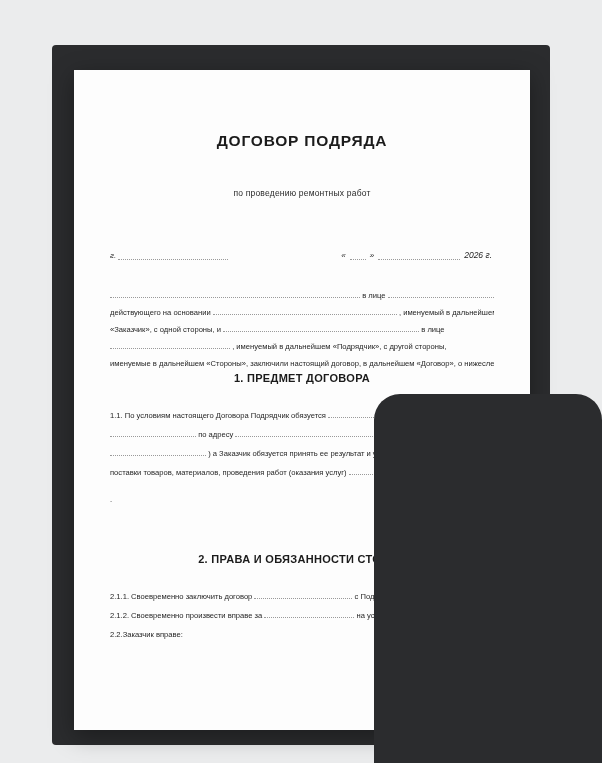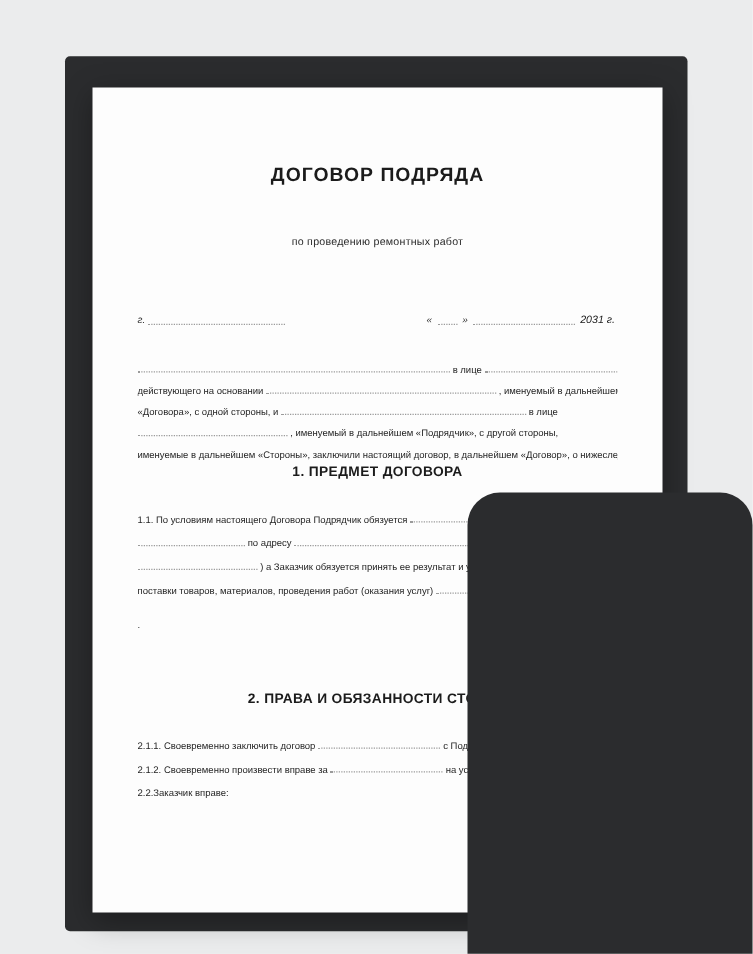--- a/index.html
+++ b/index.html
@@ -172,38 +172,38 @@
         <div class="line-row">
           <div class="city-field">
             <span class="city-label">г.</span>
             <span class="rule rule-w110"></span>
           </div>
           <div class="date-field">
             <span>«</span>
             <span class="rule rule-w14"></span>
             <span>»</span>
             <span class="rule rule-w80"></span>
-            <span class="year">2031 г.</span>
+            <span class="year">2026 г.</span>
           </div>
         </div>
 
         <div class="para-block">
           <span class="ln">
             <span class="dots" style="width:250px"></span>
             <span>в лице</span>
             <span class="dots" style="width:124px"></span>
             
           </span>
           <span class="ln">
             <span>действующего на основании</span>
             <span class="dots" style="width:184px"></span>
             <span>, именуемый в дальнейшем</span>
           </span>
           <span class="ln">
-            <span>«Договора», с одной стороны, и</span>
+            <span>«Заказчик», с одной стороны, и</span>
             <span class="dots" style="width:196px"></span>
             <span>в лице</span>
           </span>
           <span class="ln">
             <span class="dots" style="width:120px"></span>
             <span>, именуемый в дальнейшем «Подрядчик», с другой стороны,</span>
           </span>
           <span class="ln">
             <span>именуемые в дальнейшем «Стороны», заключили настоящий договор, в дальнейшем «Договор», о нижеследующем:</span>
           </span>

